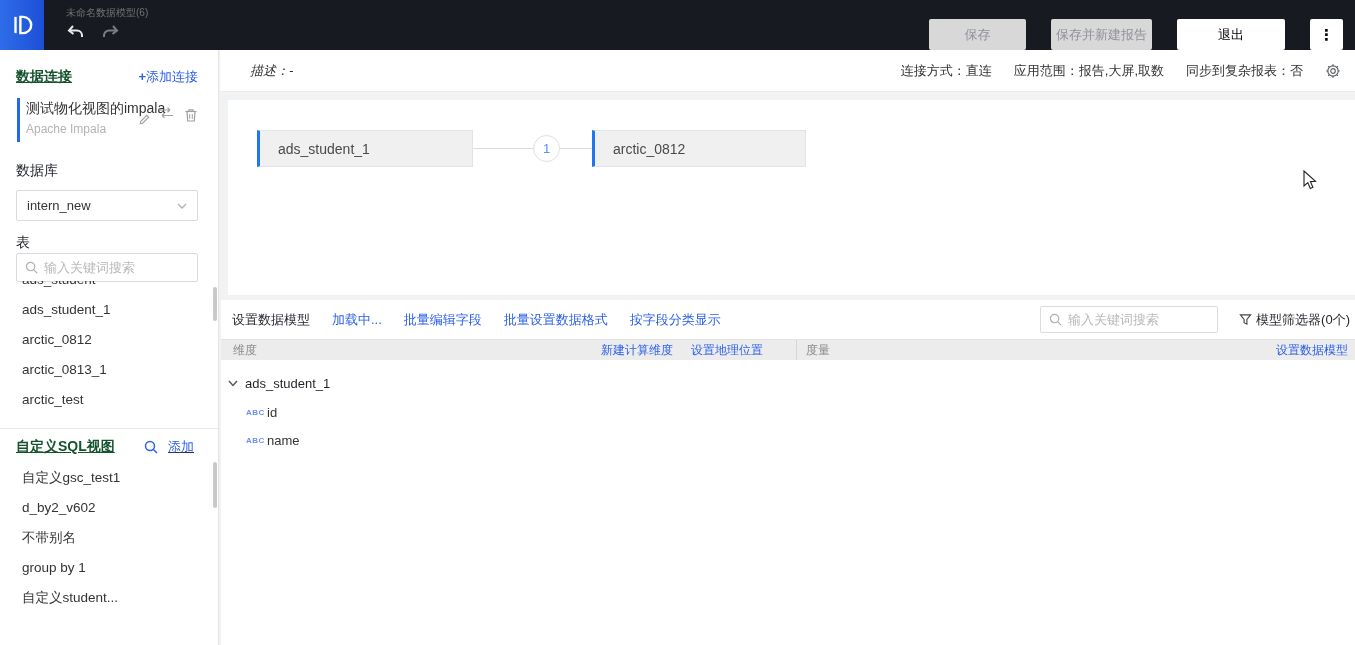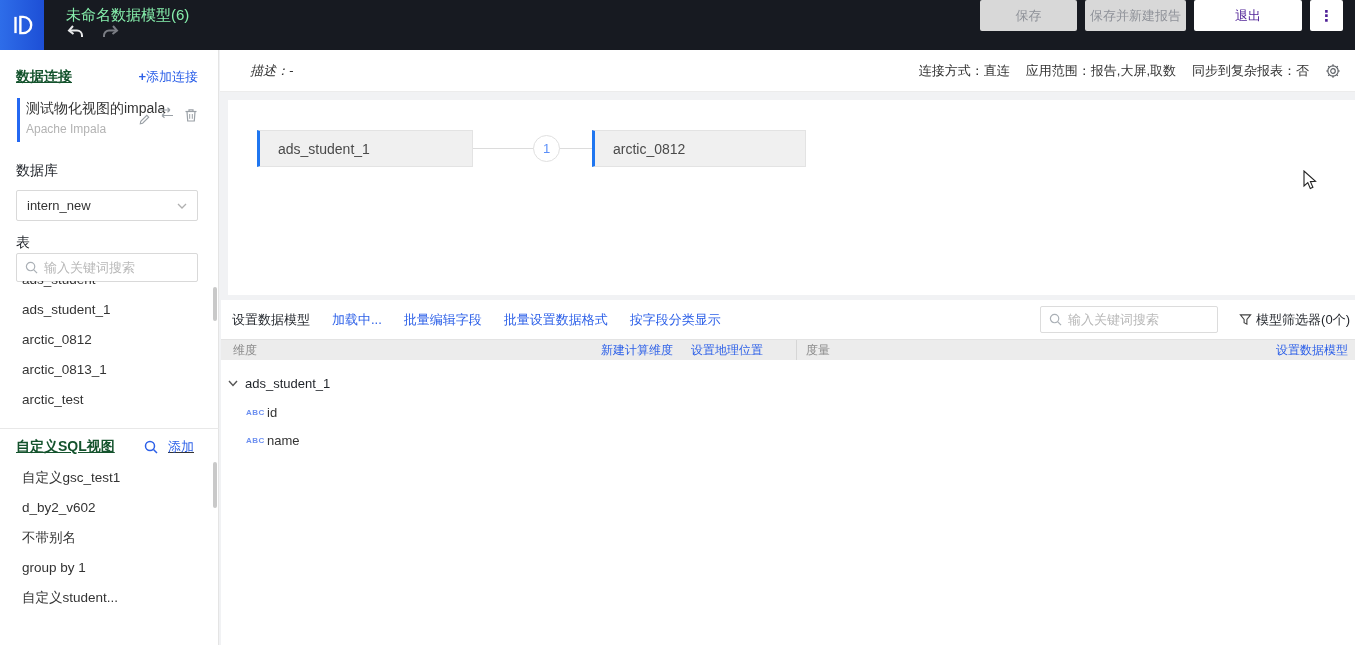--- a/index.html
+++ b/index.html
@@ -2,26 +2,26 @@
 <html><head>
 <meta charset="utf-8">
 <style>
   * { margin:0; padding:0; box-sizing:border-box; }
   html,body { width:1355px; height:645px; overflow:hidden; }
   body { font-family:"Liberation Sans","DejaVu Sans",sans-serif; background:#f1f2f4; position:relative; font-size:13px; color:#333; }
 
   
   .topbar { position:absolute; top:0; left:0; width:1355px; height:50px; background:#171a21; z-index:5; }
   .logo { position:absolute; left:0; top:0; width:44px; height:50px; background:linear-gradient(90deg,#2e6de9 0%,#1d4fd6 100%); display:flex; align-items:center; justify-content:center; }
-  .tb-title { position:absolute; left:66px; top:6px; color:#86efac; font-size:15px; }
+  .tb-title { position:absolute; left:66px; top:6px; color:#737373; font-size:10px; }
   .tb-arrows { position:absolute; left:66px; top:24px; display:flex; gap:18px; align-items:center; }
-  .tb-btns { position:absolute; right:12px; top:0; display:flex; gap:8px; height:31px; }
+  .tb-btns { position:absolute; right:12px; top:19px; display:flex; gap:25px; height:31px; }
   .tbtn { height:31px; border:none; border-radius:2px; font-size:13px; font-family:inherit; display:flex; align-items:center; justify-content:center; cursor:pointer; }
   .tbtn.disabled { background:#d8d8d8; color:#8f9299; }
-  .tbtn.light { background:#ffffff; color:#4c1d95; }
+  .tbtn.light { background:#ffffff; color:#000000; }
   .tbtn.w1{width:97px;} .tbtn.w2{width:101px;} .tbtn.w3{width:108px;}
   .tbtn.kebab { width:33px; font-size:15px; font-weight:bold; }
 
   
   .sidebar { position:absolute; left:0; top:50px; width:219px; height:595px; background:#fff; border-right:1px solid #e4e4e4; z-index:4; }
   .sb-row-head { position:absolute; left:16px; right:20px; display:flex; justify-content:space-between; align-items:center; }
   .sb-title { font-size:14px; color:#14532d; font-weight:700;text-decoration:underline; }
   .link { color:#2b5fe8; cursor:pointer; text-decoration:none; }
   .conn-item { position:absolute; left:17px; top:48px; width:185px; height:44px; border-left:3px solid #2468f2; padding:2px 0 0 6px; }
   .conn-name { font-size:14px; color:#333; white-space:nowrap; }
@@ -37,21 +37,21 @@
   .tbl-list .li:first-child { margin-top:-16px; }
   .sb-divider { position:absolute; left:0; top:378px; width:219px; height:1px; background:#e8e8e8; }
   .sql-head { position:absolute; left:16px; right:24px; top:388px; display:flex; justify-content:space-between; align-items:center; }
   .sql-head-right { display:flex; align-items:center; gap:10px;text-decoration:underline; }
   .sql-list { position:absolute; left:0; top:413px; width:219px; }
   .sb-thumb { position:absolute; left:213px; width:4px; border-radius:2px; background:#c9c9c9; }
 
   
   .descbar { position:absolute; left:220px; top:50px; width:1135px; height:42px; background:#fff; border-bottom:1px solid #ececec; display:flex; align-items:center; z-index:3; }
   .descbar .left { padding-left:30px; font-size:13px; color:#333;font-style:italic; }
-  .descbar .right { margin-left:auto; display:flex; align-items:center; gap:16px; padding-right:14px; font-size:13px; color:#333; }
+  .descbar .right { margin-left:auto; display:flex; align-items:center; gap:22px; padding-right:14px; font-size:13px; color:#333; }
   .descbar .pair { white-space:nowrap; }
 
   
   .canvas { position:absolute; left:228px; top:100px; width:1127px; height:195px; background:#fff; }
   .node { position:absolute; top:30px; height:37px; background:#f0f0f0; border:1px solid #e3e3e3; border-left:3px solid #1f76f0; display:flex; align-items:center; padding-left:18px; font-size:14px; color:#4a4a4a; cursor:pointer; }
   .node.n1 { left:29px; width:216px; }
   .node.n2 { left:364px; width:214px; }
   .join-line { position:absolute; left:245px; top:48px; width:119px; height:1px; background:#dcdcdc; }
   .join-circle { position:absolute; left:305px; top:35px; width:27px; height:27px; border-radius:50%; background:#fff; border:1px solid #e0e0e0; display:flex; align-items:center; justify-content:center; font-size:13px; color:#5b8ff9; cursor:pointer; }
 

